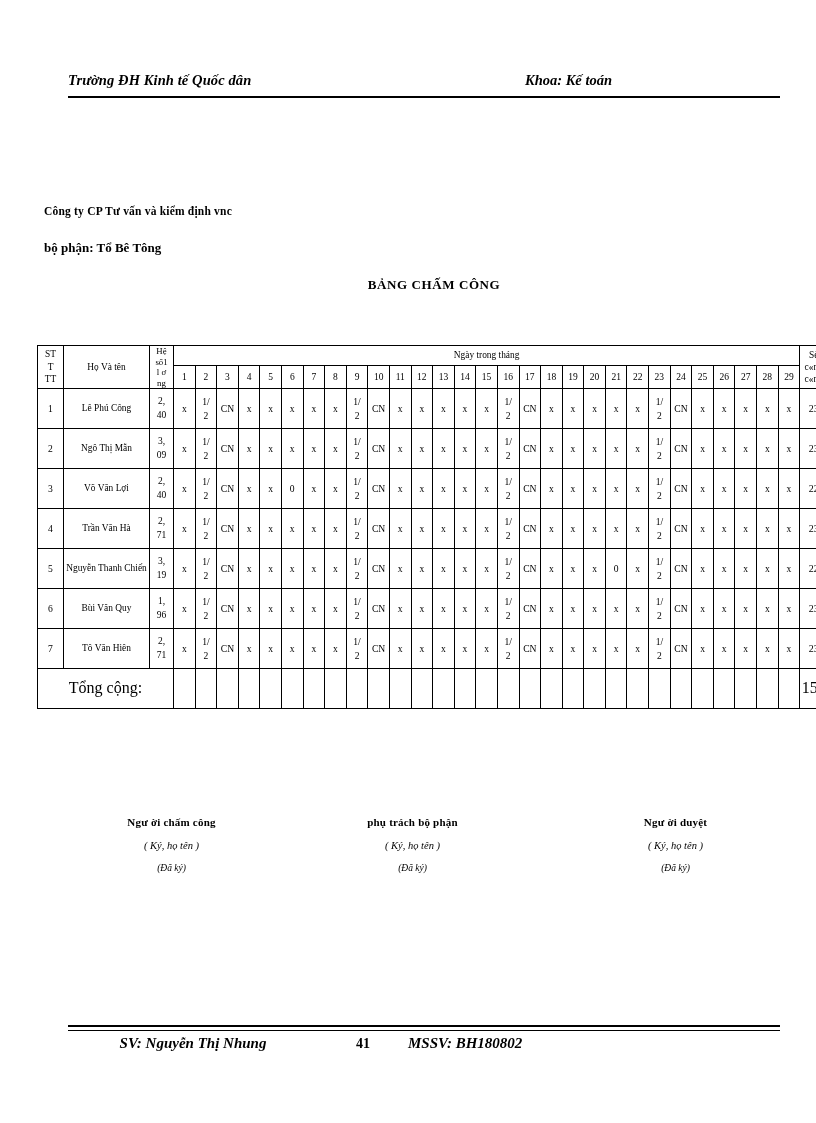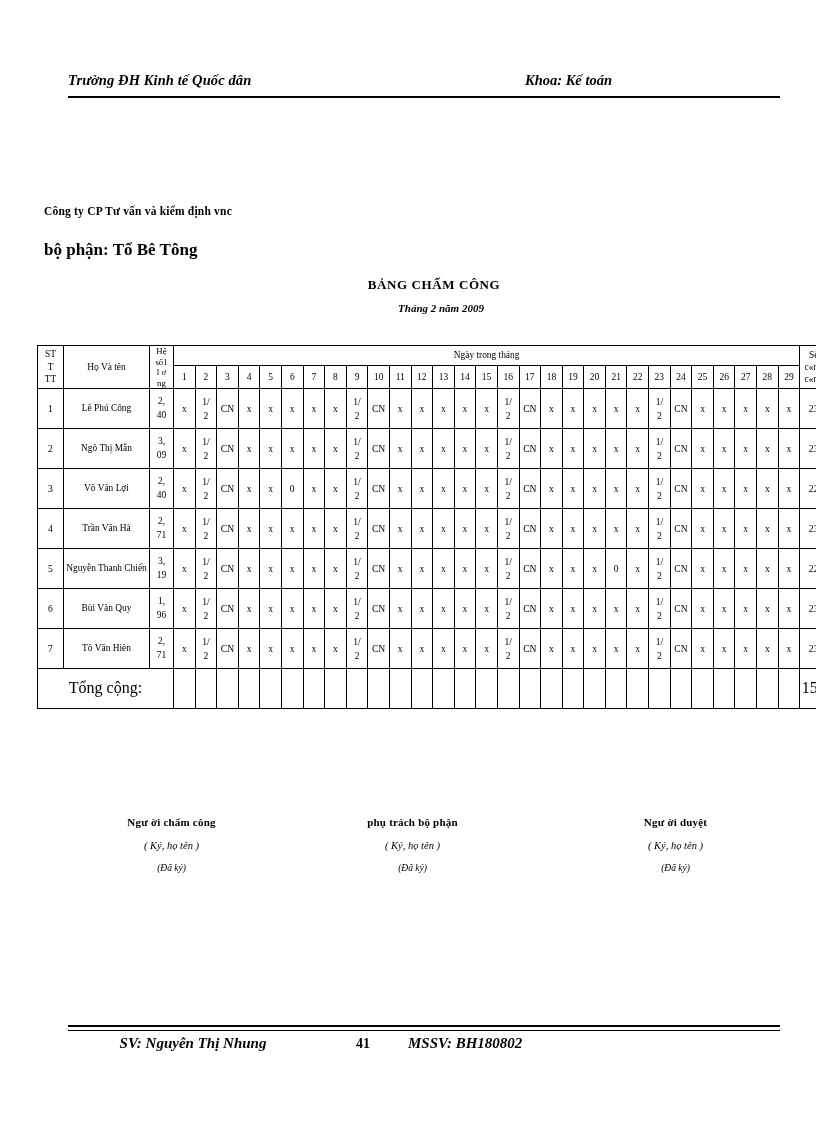--- a/index.html
+++ b/index.html
@@ -49,21 +49,21 @@
     left: 44px;
     top: 205px;
     font-size: 11.5px;
     font-weight: bold;
     letter-spacing: .2px;
   }
   .dept {
     position: absolute;
     left: 44px;
     top: 240px;
-    font-size: 17px;
+    font-size: 13px;
     font-weight: bold;
   }
   
   .title {
     position: absolute;
     left: 0; top: 277px;
     width: 816px;
     text-align: center;
     font-size: 13px;
     font-weight: bold;
@@ -203,21 +203,20 @@
   <div class="doc-header">
     <div class="left">Trường ĐH Kinh tế Quốc dân</div>
     <div class="right">Khoa: Kế toán</div>
   </div>
   <div class="header-rule"></div>
 
   <div class="company">Công ty CP Tư vấn và kiểm định vnc</div>
   <div class="dept">bộ phận: Tổ Bê Tông</div>
 
   <div class="title">BẢNG CHẤM CÔNG</div>
-  <div class="subtitle">Tháng 2 năm 2009</div>
 
   <div class="tbl-wrap">
     <table class="cc">
       <colgroup>
         <col class="c-stt">
         <col class="c-name">
         <col class="c-hs">
         <col class="c-day">
           <col class="c-day">
           <col class="c-day">

